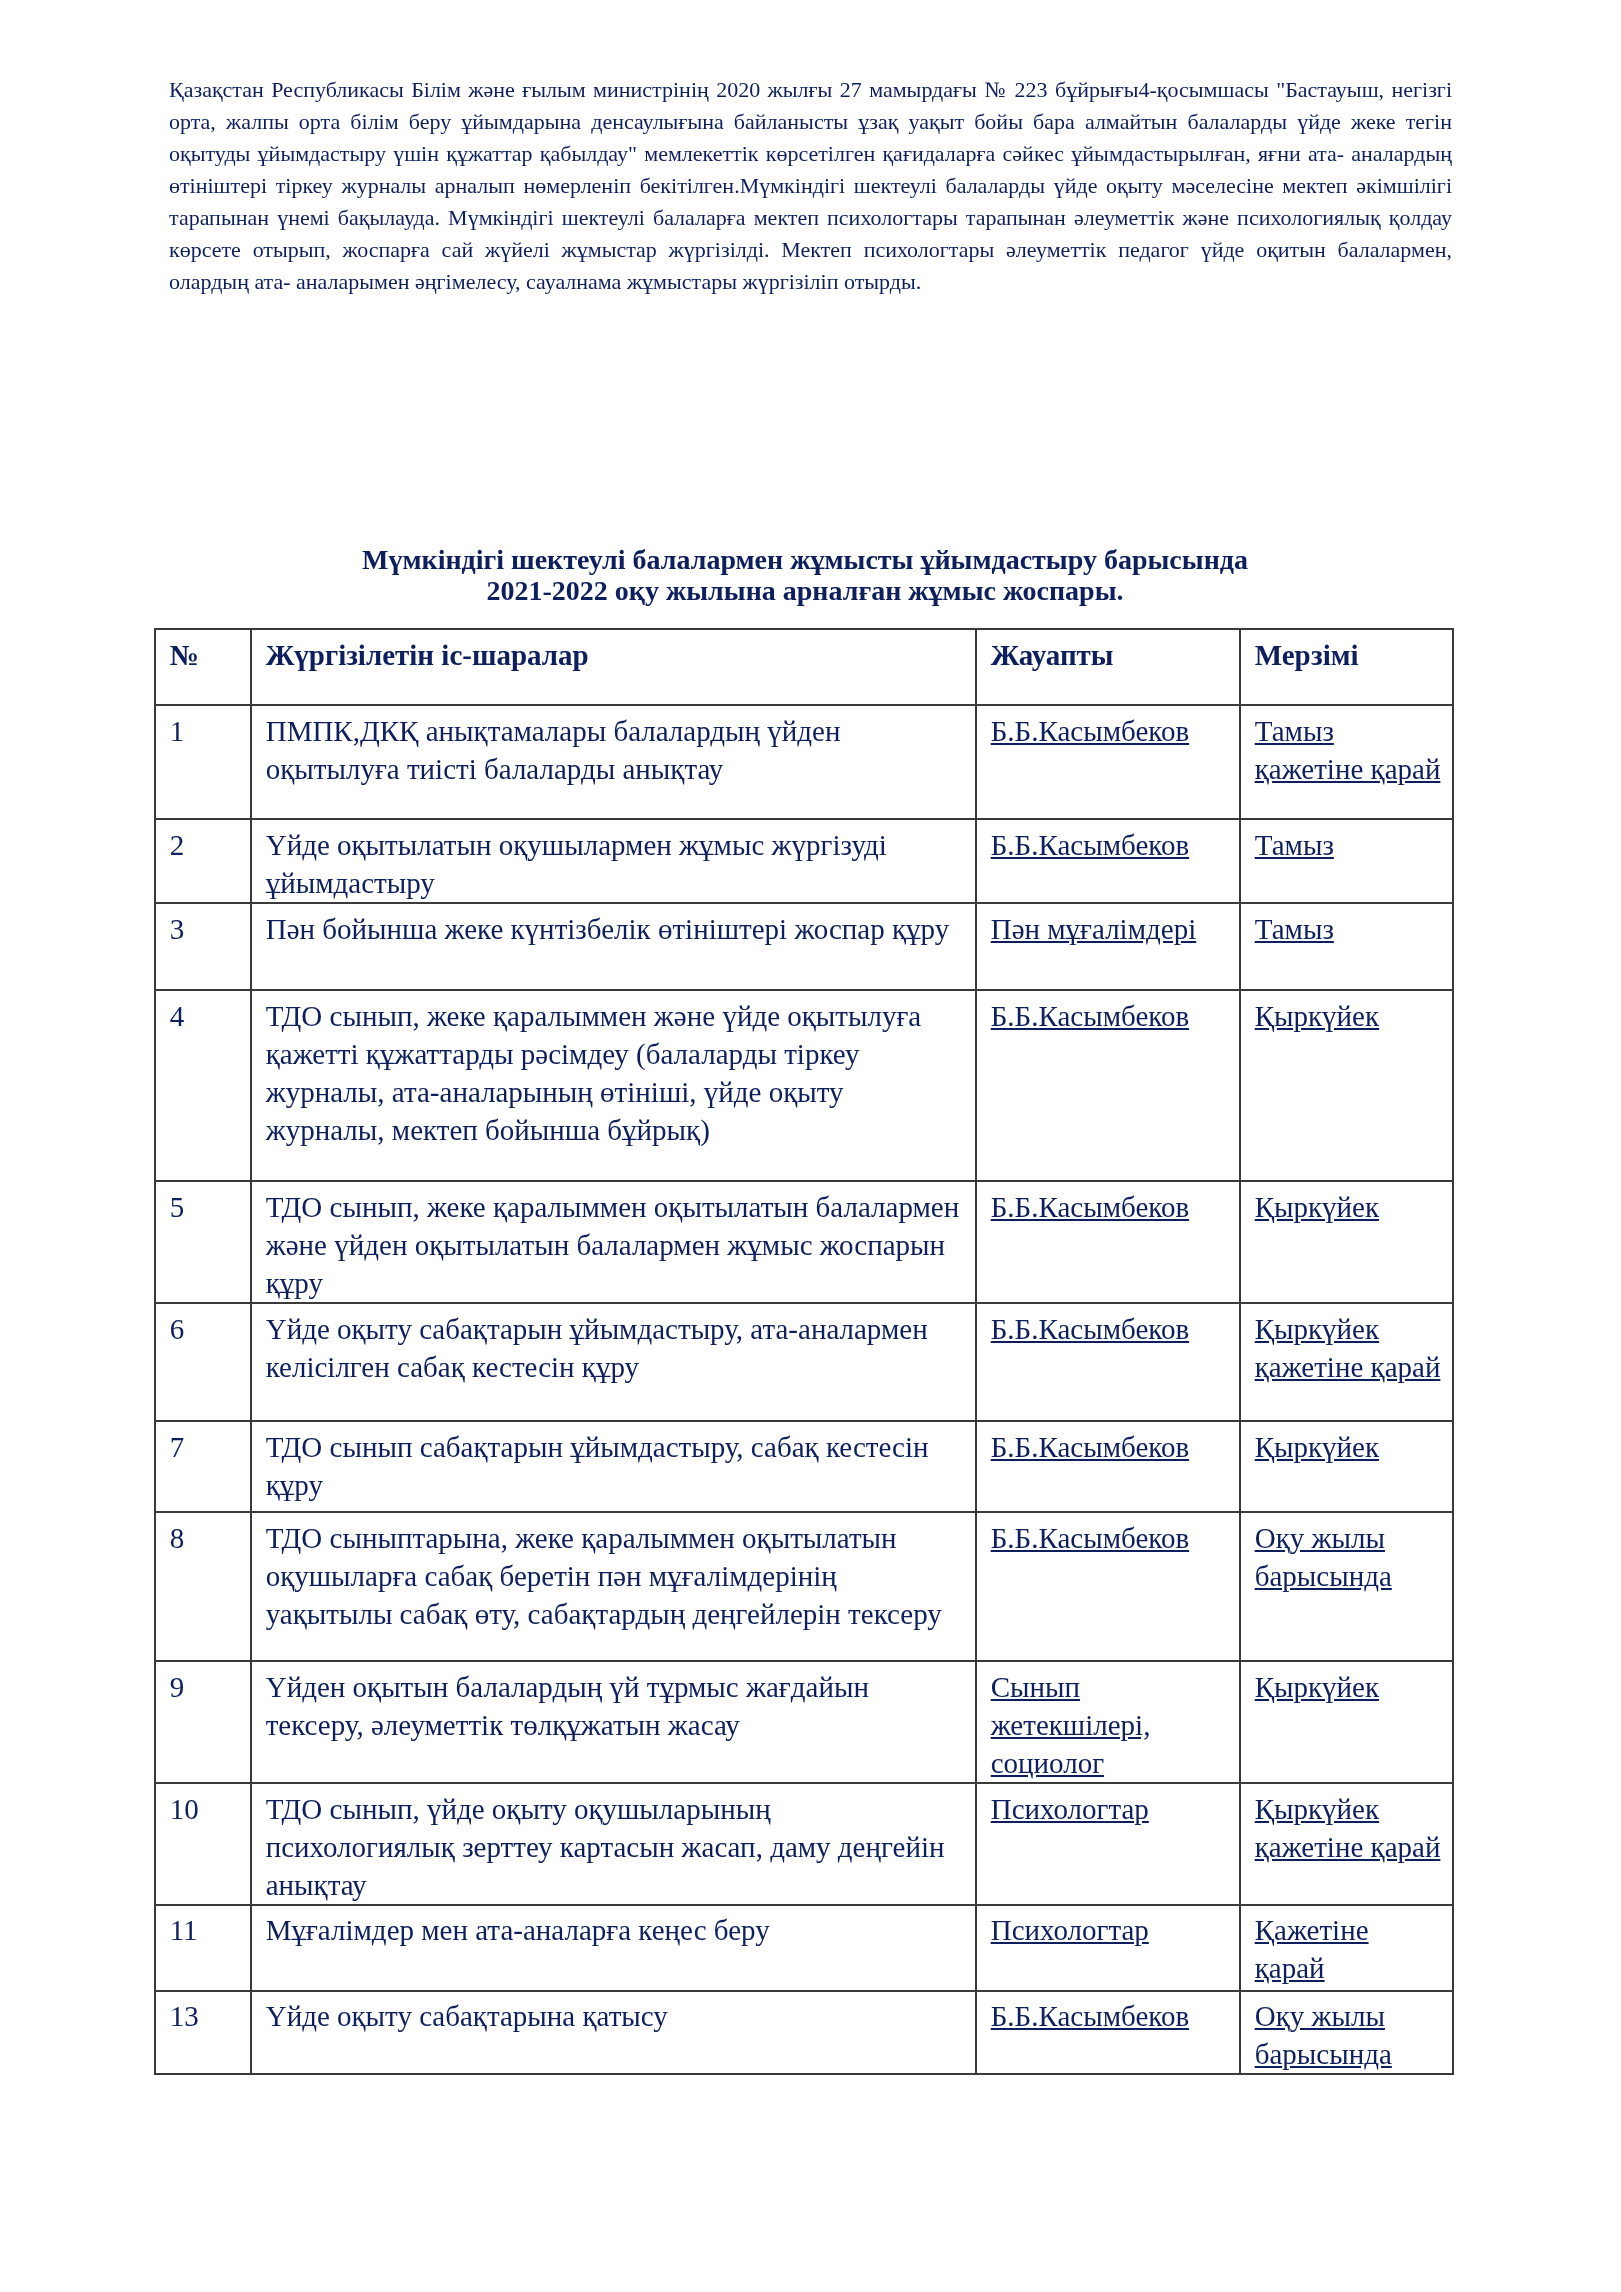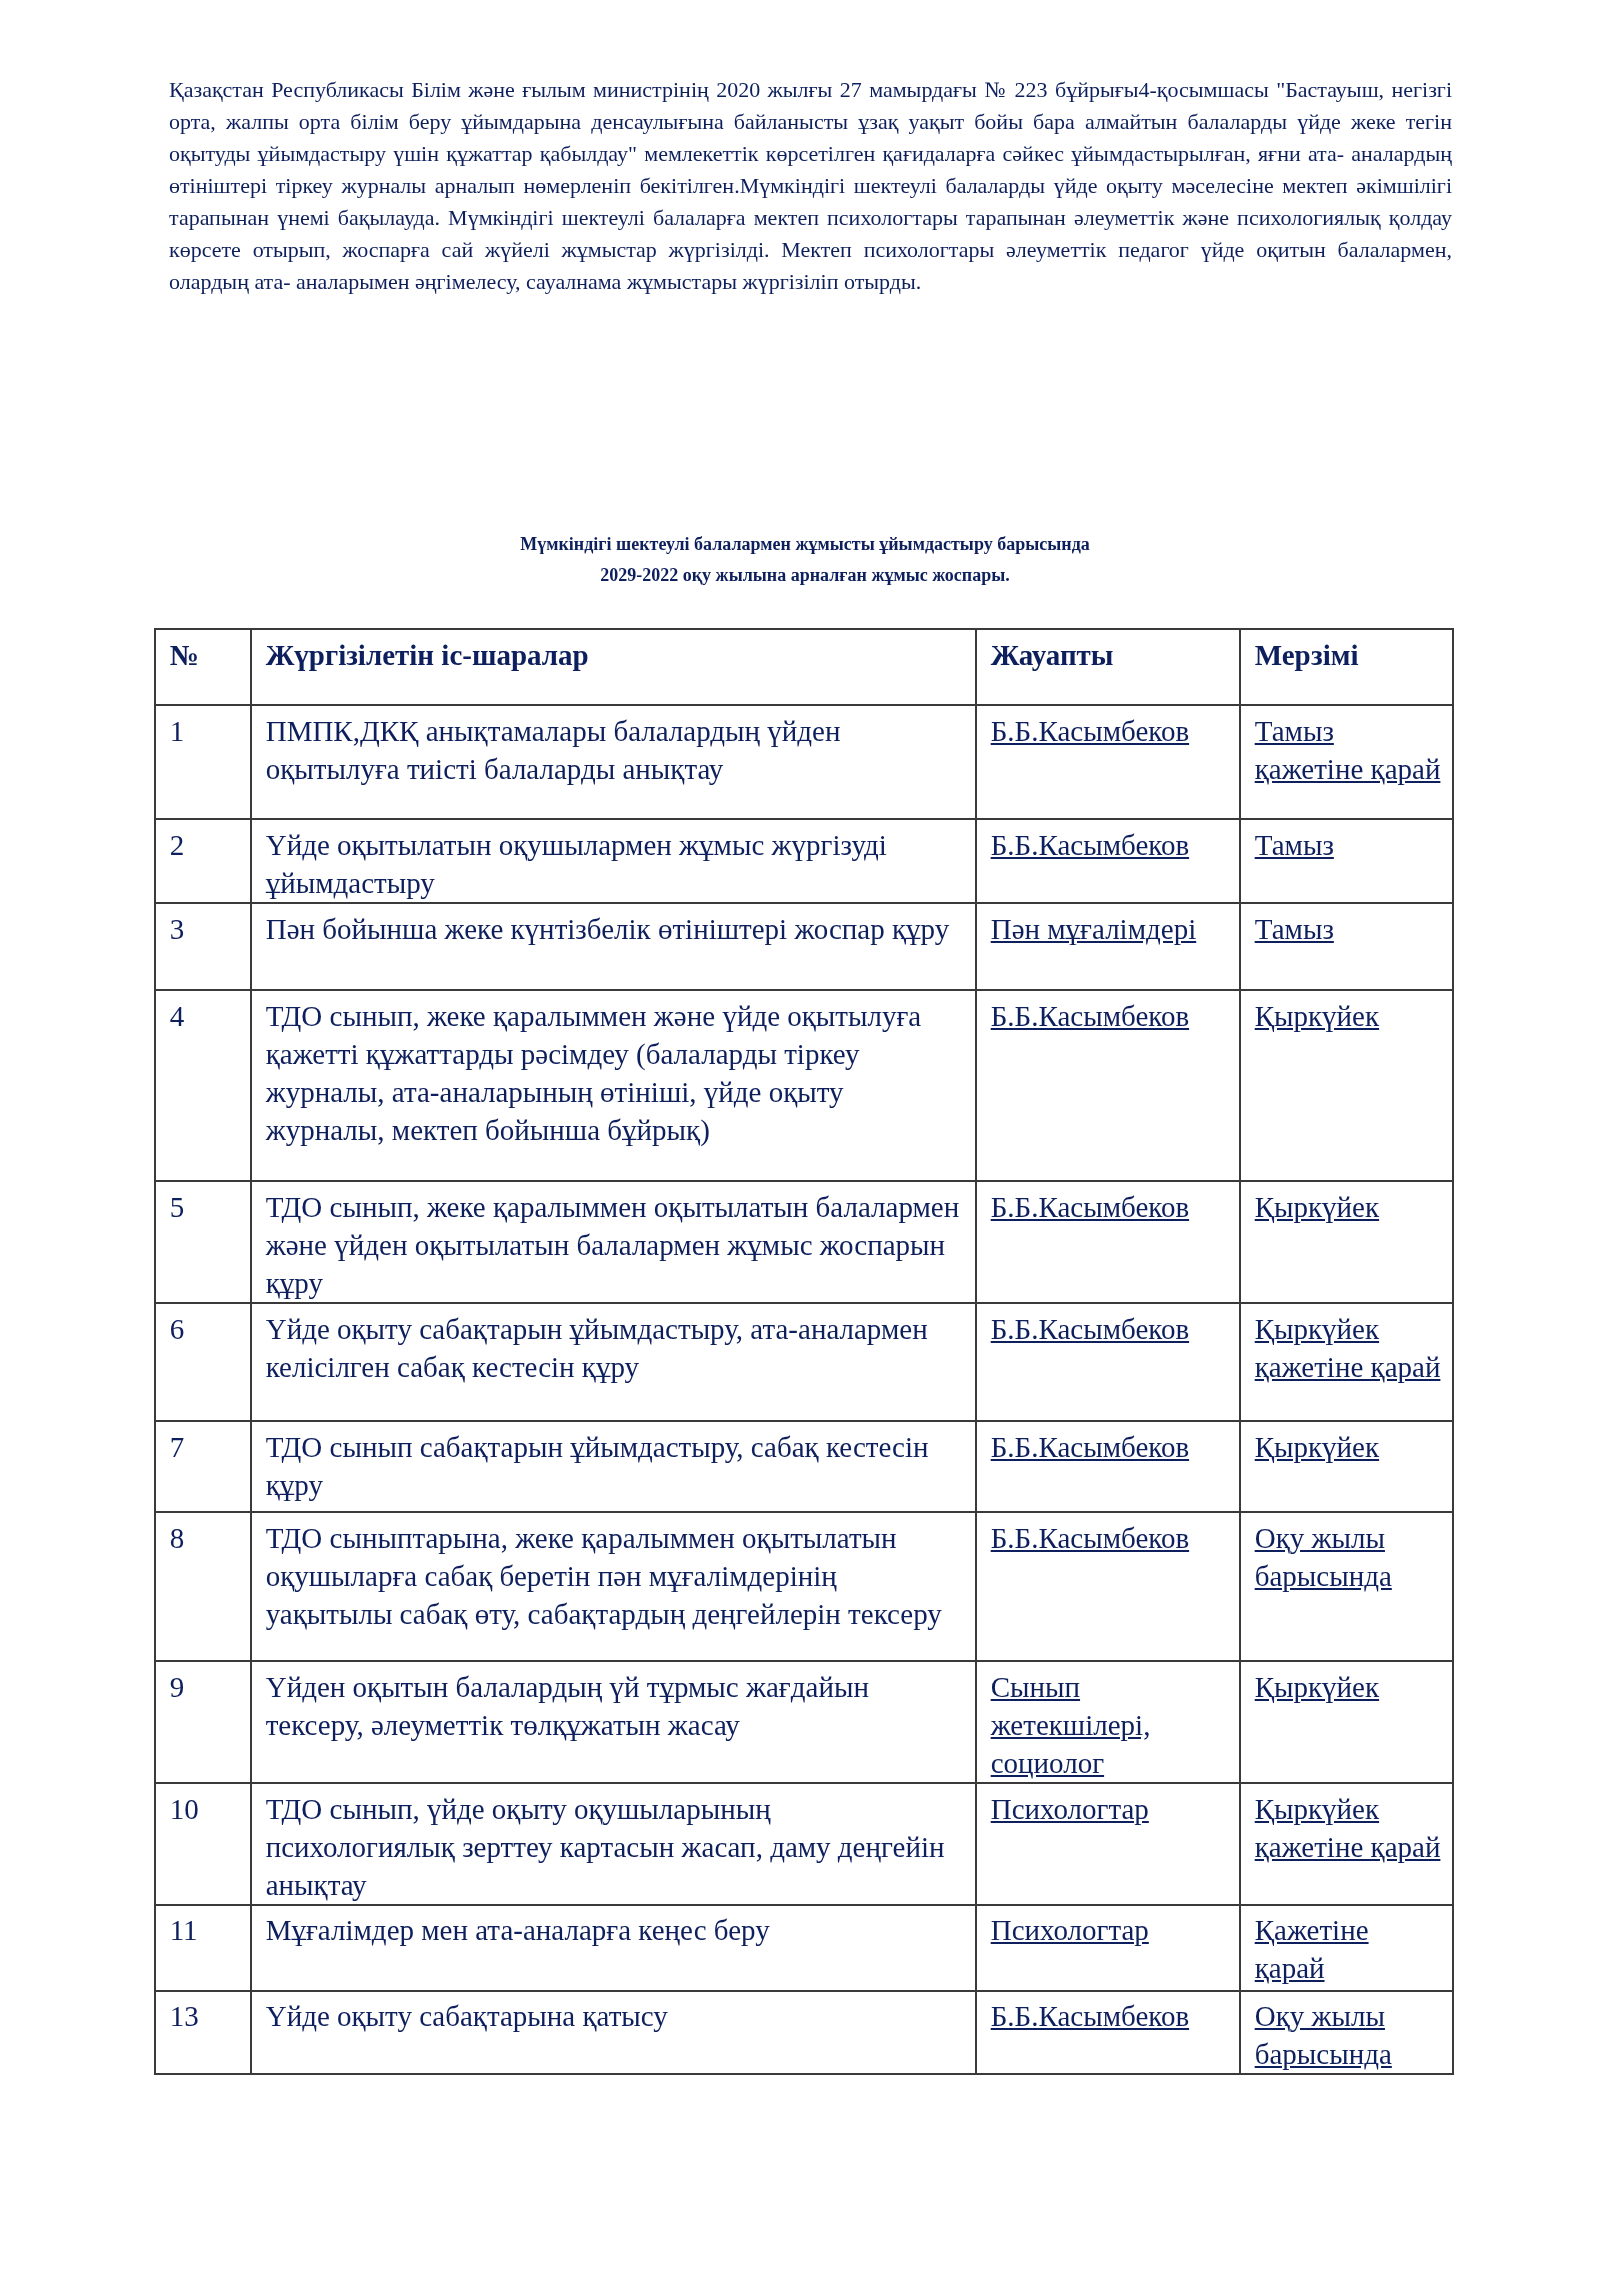--- a/index.html
+++ b/index.html
@@ -6,22 +6,22 @@
   body {
     width: 1621px; height: 2293px; position: relative; overflow: hidden;
     font-family: "Liberation Serif", serif; color: #0d1f5c;
   }
   .intro {
     position: absolute; left: 169px; top: 74px; width: 1283px;
     font-size: 22px; line-height: 32px; text-align: justify;
     margin: 0;
   }
   .title {
-    position: absolute; left: 157px; top: 529px; width: 1296px;
-    text-align: center; font-weight: bold; font-size: 18px; line-height: 31px;
+    position: absolute; left: 157px; top: 544px; width: 1296px;
+    text-align: center; font-weight: bold; font-size: 28px; line-height: 31px;
     margin: 0;
   }
   .title div { margin: 0; }
   table.plan {
     position: absolute; left: 154px; top: 628px; width: 1298px;
     border-collapse: collapse; table-layout: fixed;
     font-size: 29px; line-height: 38px;
   }
   table.plan td, table.plan th {
     border: 2.5px solid #3a3a3a; vertical-align: top;
@@ -34,21 +34,21 @@
   col.c-date { width: 213px; }
   .resp, .date { line-height: 38px; text-decoration: underline; }
 </style>
 </head>
 <body>
 
 <p class="intro">Қазақстан Республикасы Білім және ғылым министрінің 2020 жылғы 27 мамырдағы № 223 бұйрығы4-қосымшасы "Бастауыш, негізгі орта, жалпы орта білім беру ұйымдарына денсаулығына байланысты ұзақ уақыт бойы бара алмайтын балаларды үйде жеке тегін оқытуды ұйымдастыру үшін құжаттар қабылдау" мемлекеттік көрсетілген  қағидаларға сәйкес ұйымдастырылған, яғни ата- аналардың өтініштері тіркеу журналы арналып нөмерленіп бекітілген.Мүмкіндігі шектеулі  балаларды  үйде оқыту мәселесіне  мектеп әкімшілігі  тарапынан үнемі бақылауда. Мүмкіндігі  шектеулі  балаларға  мектеп психологтары  тарапынан  әлеуметтік және психологиялық қолдау көрсете  отырып, жоспарға сай жүйелі жұмыстар жүргізілді. Мектеп психологтары әлеуметтік педагог үйде оқитын балалармен, олардың ата- аналарымен әңгімелесу, сауалнама жұмыстары жүргізіліп отырды.</p>
 
 <div class="title">
   <div>Мүмкіндігі шектеулі балалармен жұмысты ұйымдастыру барысында</div>
-  <div>2029-2022 оқу жылына арналған жұмыс жоспары.</div>
+  <div>2021-2022 оқу жылына арналған жұмыс жоспары.</div>
 </div>
 
 <table class="plan">
   <colgroup>
     <col class="c-num">
       <col class="c-act">
       <col class="c-resp">
       <col class="c-date">
   </colgroup>
   <thead>

